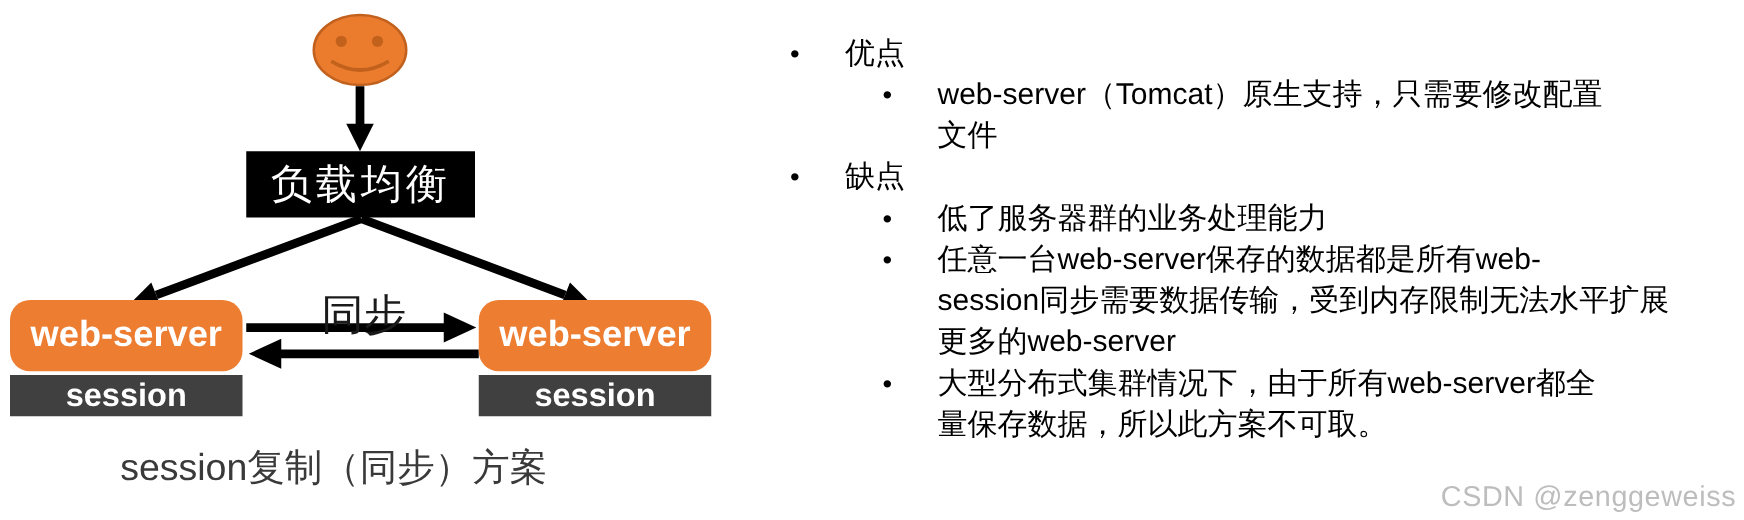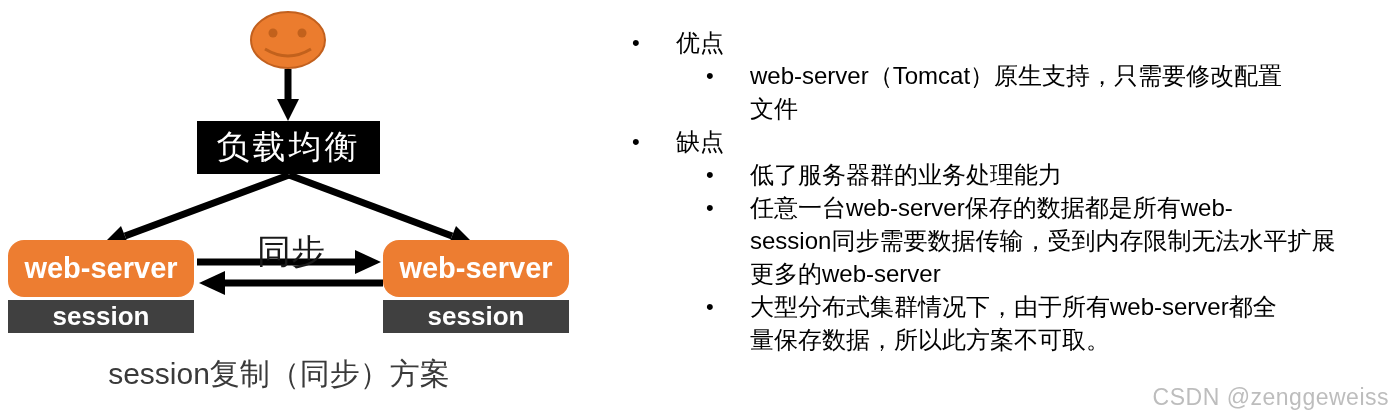--- a/index.html
+++ b/index.html
@@ -32,21 +32,21 @@
   #server-left  { left:8px;   top:240px; }
   #session-left { left:8px;   top:300px; }
   #server-right { left:383px; top:240px; }
   #session-right{ left:383px; top:300px; }
 
   .sync-label {
     position:absolute; left:246px; top:205px; width:90px;
     text-align:center; font-size:34px; color:#1a1a1a;margin-top:24px;
   }
   .caption {
-    position:absolute; left:84px; top:354px; width:390px;
+    position:absolute; left:72px; top:354px; width:390px;
     text-align:center; font-size:30px; color:#3a3a3a;
   }
 
   
   .notes {
     position:absolute; left:622px; top:26px; width:772px;
     font-size:24px; line-height:33px; color:#000000;
   }
   .item { display:flex; align-items:flex-start; }
   .gutter { flex:none; box-sizing:border-box; font-size:22px; }

